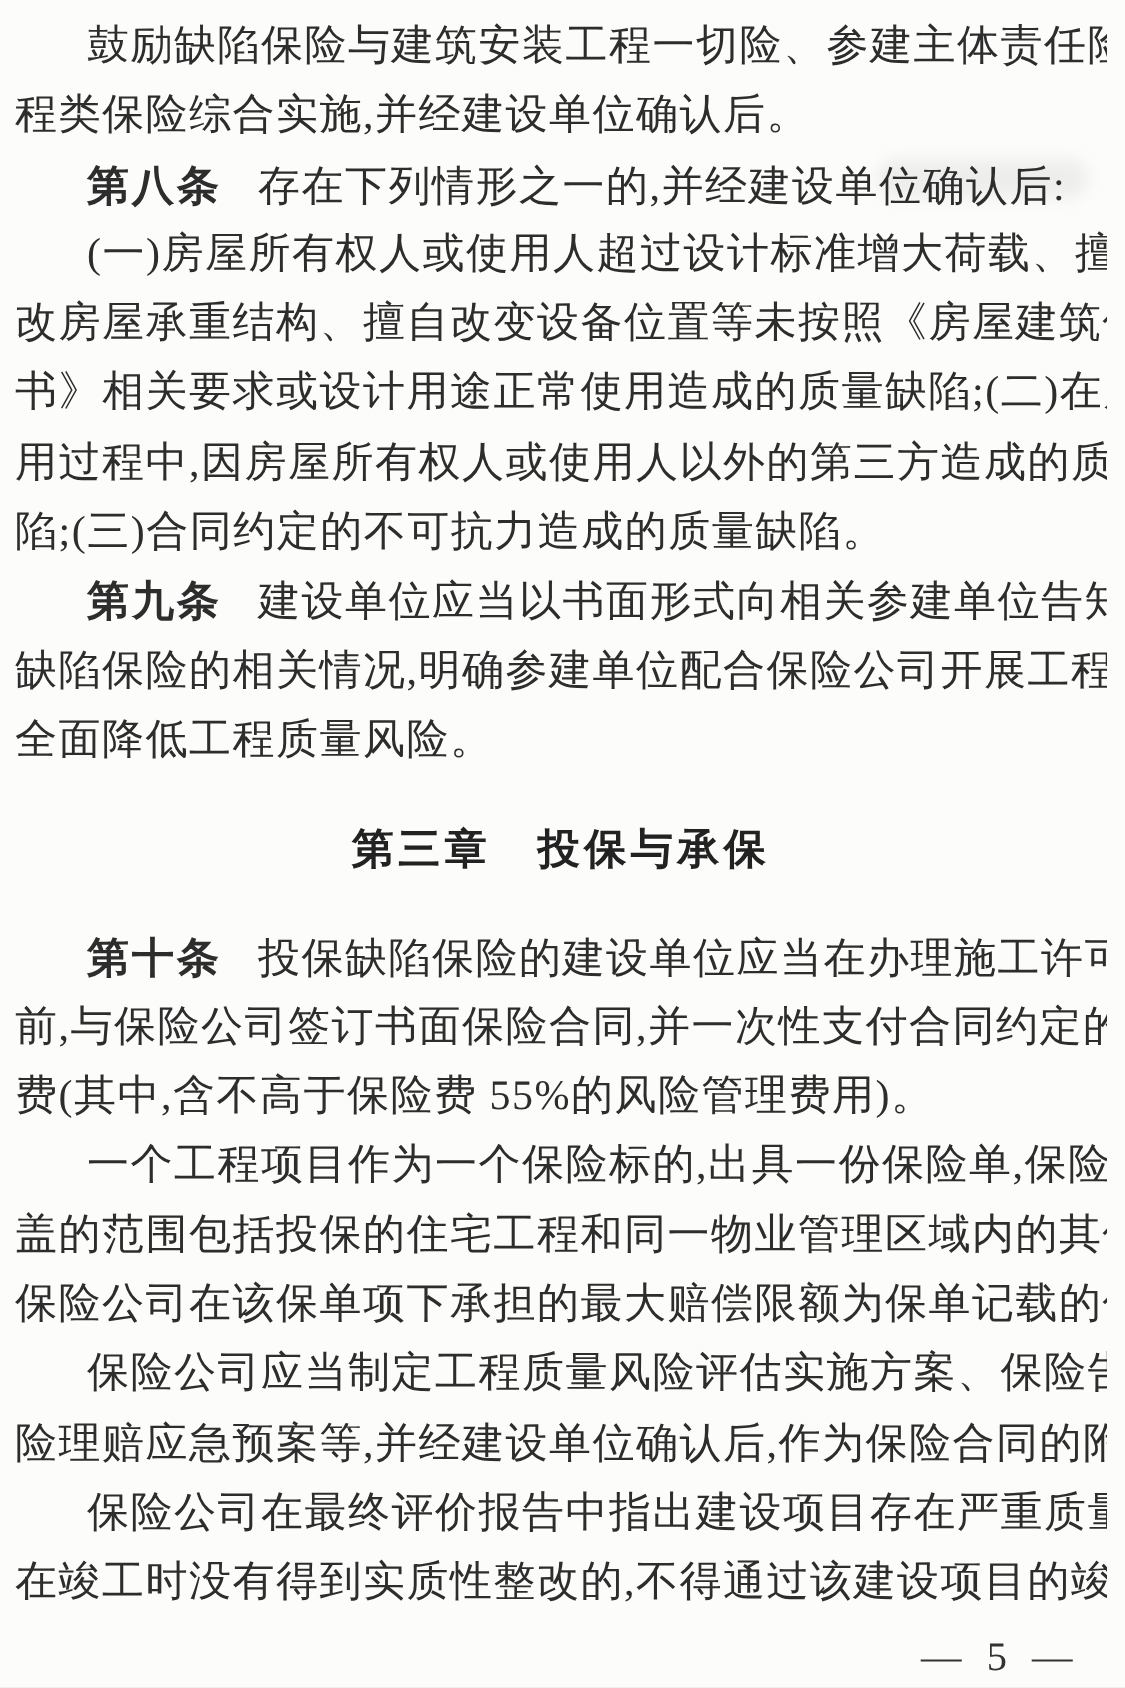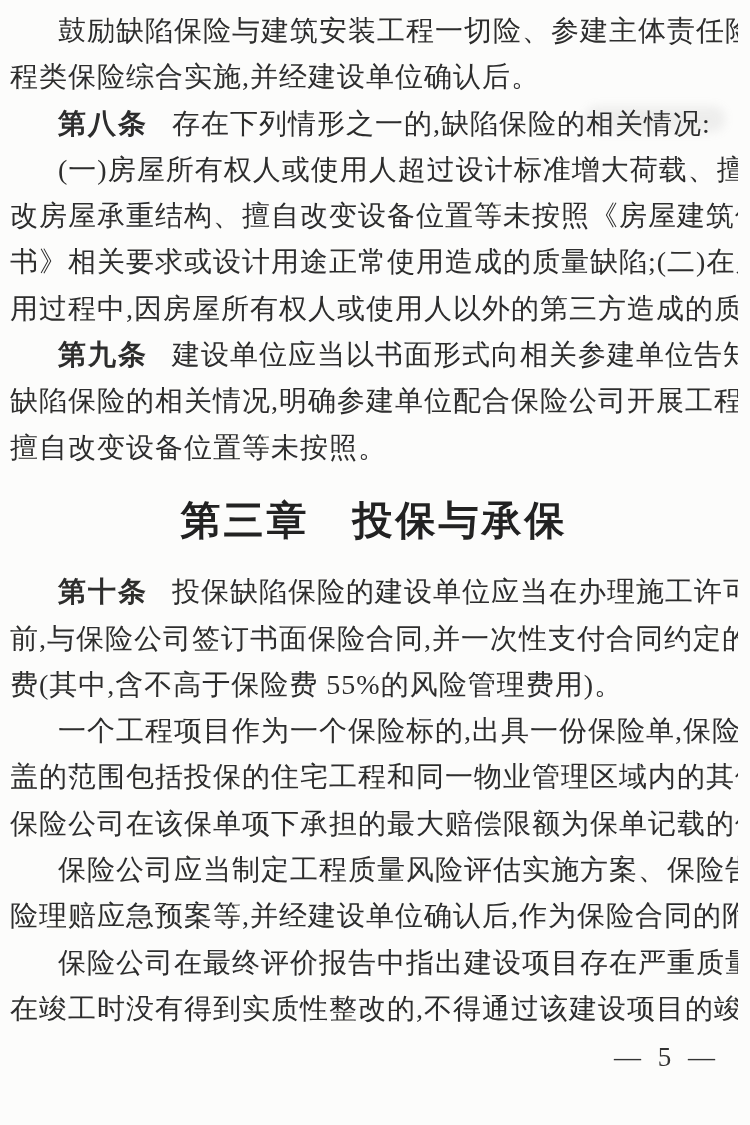--- a/index.html
+++ b/index.html
@@ -42,21 +42,21 @@
     letter-spacing: 2px;
     margin-top: 12px;
   }
   .chapter-heading {
     height: 46.3px;
     line-height: 46.3px;
     margin: 26px 0 26px 0;
     text-align: center;
     font-family: "Liberation Sans", "DejaVu Sans", sans-serif;
     font-weight: 700;
-    font-size: 40px;
+    font-size: 28px;
     letter-spacing: 3px;
     color: #222;
   }
   .page-number {
     margin-top: 10px;
     text-align: right;
     padding-right: 18px;
     font-size: 27px;
     letter-spacing: 5px;
     color: #333;
@@ -78,30 +78,31 @@
 <body>
 
 <div class="page">
   <div class="scan-smudge"></div>
 
   <div class="textblock">
 
     <div class="line indent fill"><span>鼓励缺陷保险与建筑安装工程一切险、参建主体责任险等工</span></div>
     <div class="line"><span>程类保险综合实施,并经建设单位确认后。</span></div>
 
-    <div class="line indent"><span class="article-label">第八条</span><span>存在下列情形之一的,缺陷保险的相关情况:</span></div>
+    <div class="line indent"><span class="article-label">第八条</span><span>存在下列情形之一的,并经建设单位确认后:</span></div>
 
     <div class="line indent fill"><span>(一)房屋所有权人或使用人超过设计标准增大荷载、擅自拆</span></div>
     <div class="line fill"><span>改房屋承重结构、擅自改变设备位置等未按照《房屋建筑使用说明</span></div>
     <div class="line fill"><span>书》相关要求或设计用途正常使用造成的质量缺陷;(二)在房屋使</span></div>
     <div class="line fill"><span>用过程中,因房屋所有权人或使用人以外的第三方造成的质量缺</span></div>
+    <div class="line"><span>陷;(三)合同约定的不可抗力造成的质量缺陷。</span></div>
 
     <div class="line indent fill"><span class="article-label">第九条</span><span>建设单位应当以书面形式向相关参建单位告知投保</span></div>
     <div class="line fill"><span>缺陷保险的相关情况,明确参建单位配合保险公司开展工程质量</span></div>
-    <div class="line"><span>擅自改变设备位置等未按照。</span></div>
+    <div class="line"><span>全面降低工程质量风险。</span></div>
 
     <div class="chapter-heading">第三章　投保与承保</div>
 
     <div class="line indent fill"><span class="article-label">第十条</span><span>投保缺陷保险的建设单位应当在办理施工许可手续</span></div>
     <div class="line fill"><span>前,与保险公司签订书面保险合同,并一次性支付合同约定的保险</span></div>
     <div class="line"><span>费(其中,含不高于保险费 55%的风险管理费用)。</span></div>
 
     <div class="line indent fill"><span>一个工程项目作为一个保险标的,出具一份保险单,保险合同涵</span></div>
     <div class="line fill"><span>盖的范围包括投保的住宅工程和同一物业管理区域内的其他建筑物,</span></div>
     <div class="line fill"><span>保险公司在该保单项下承担的最大赔偿限额为保单记载的保险金额。</span></div>

